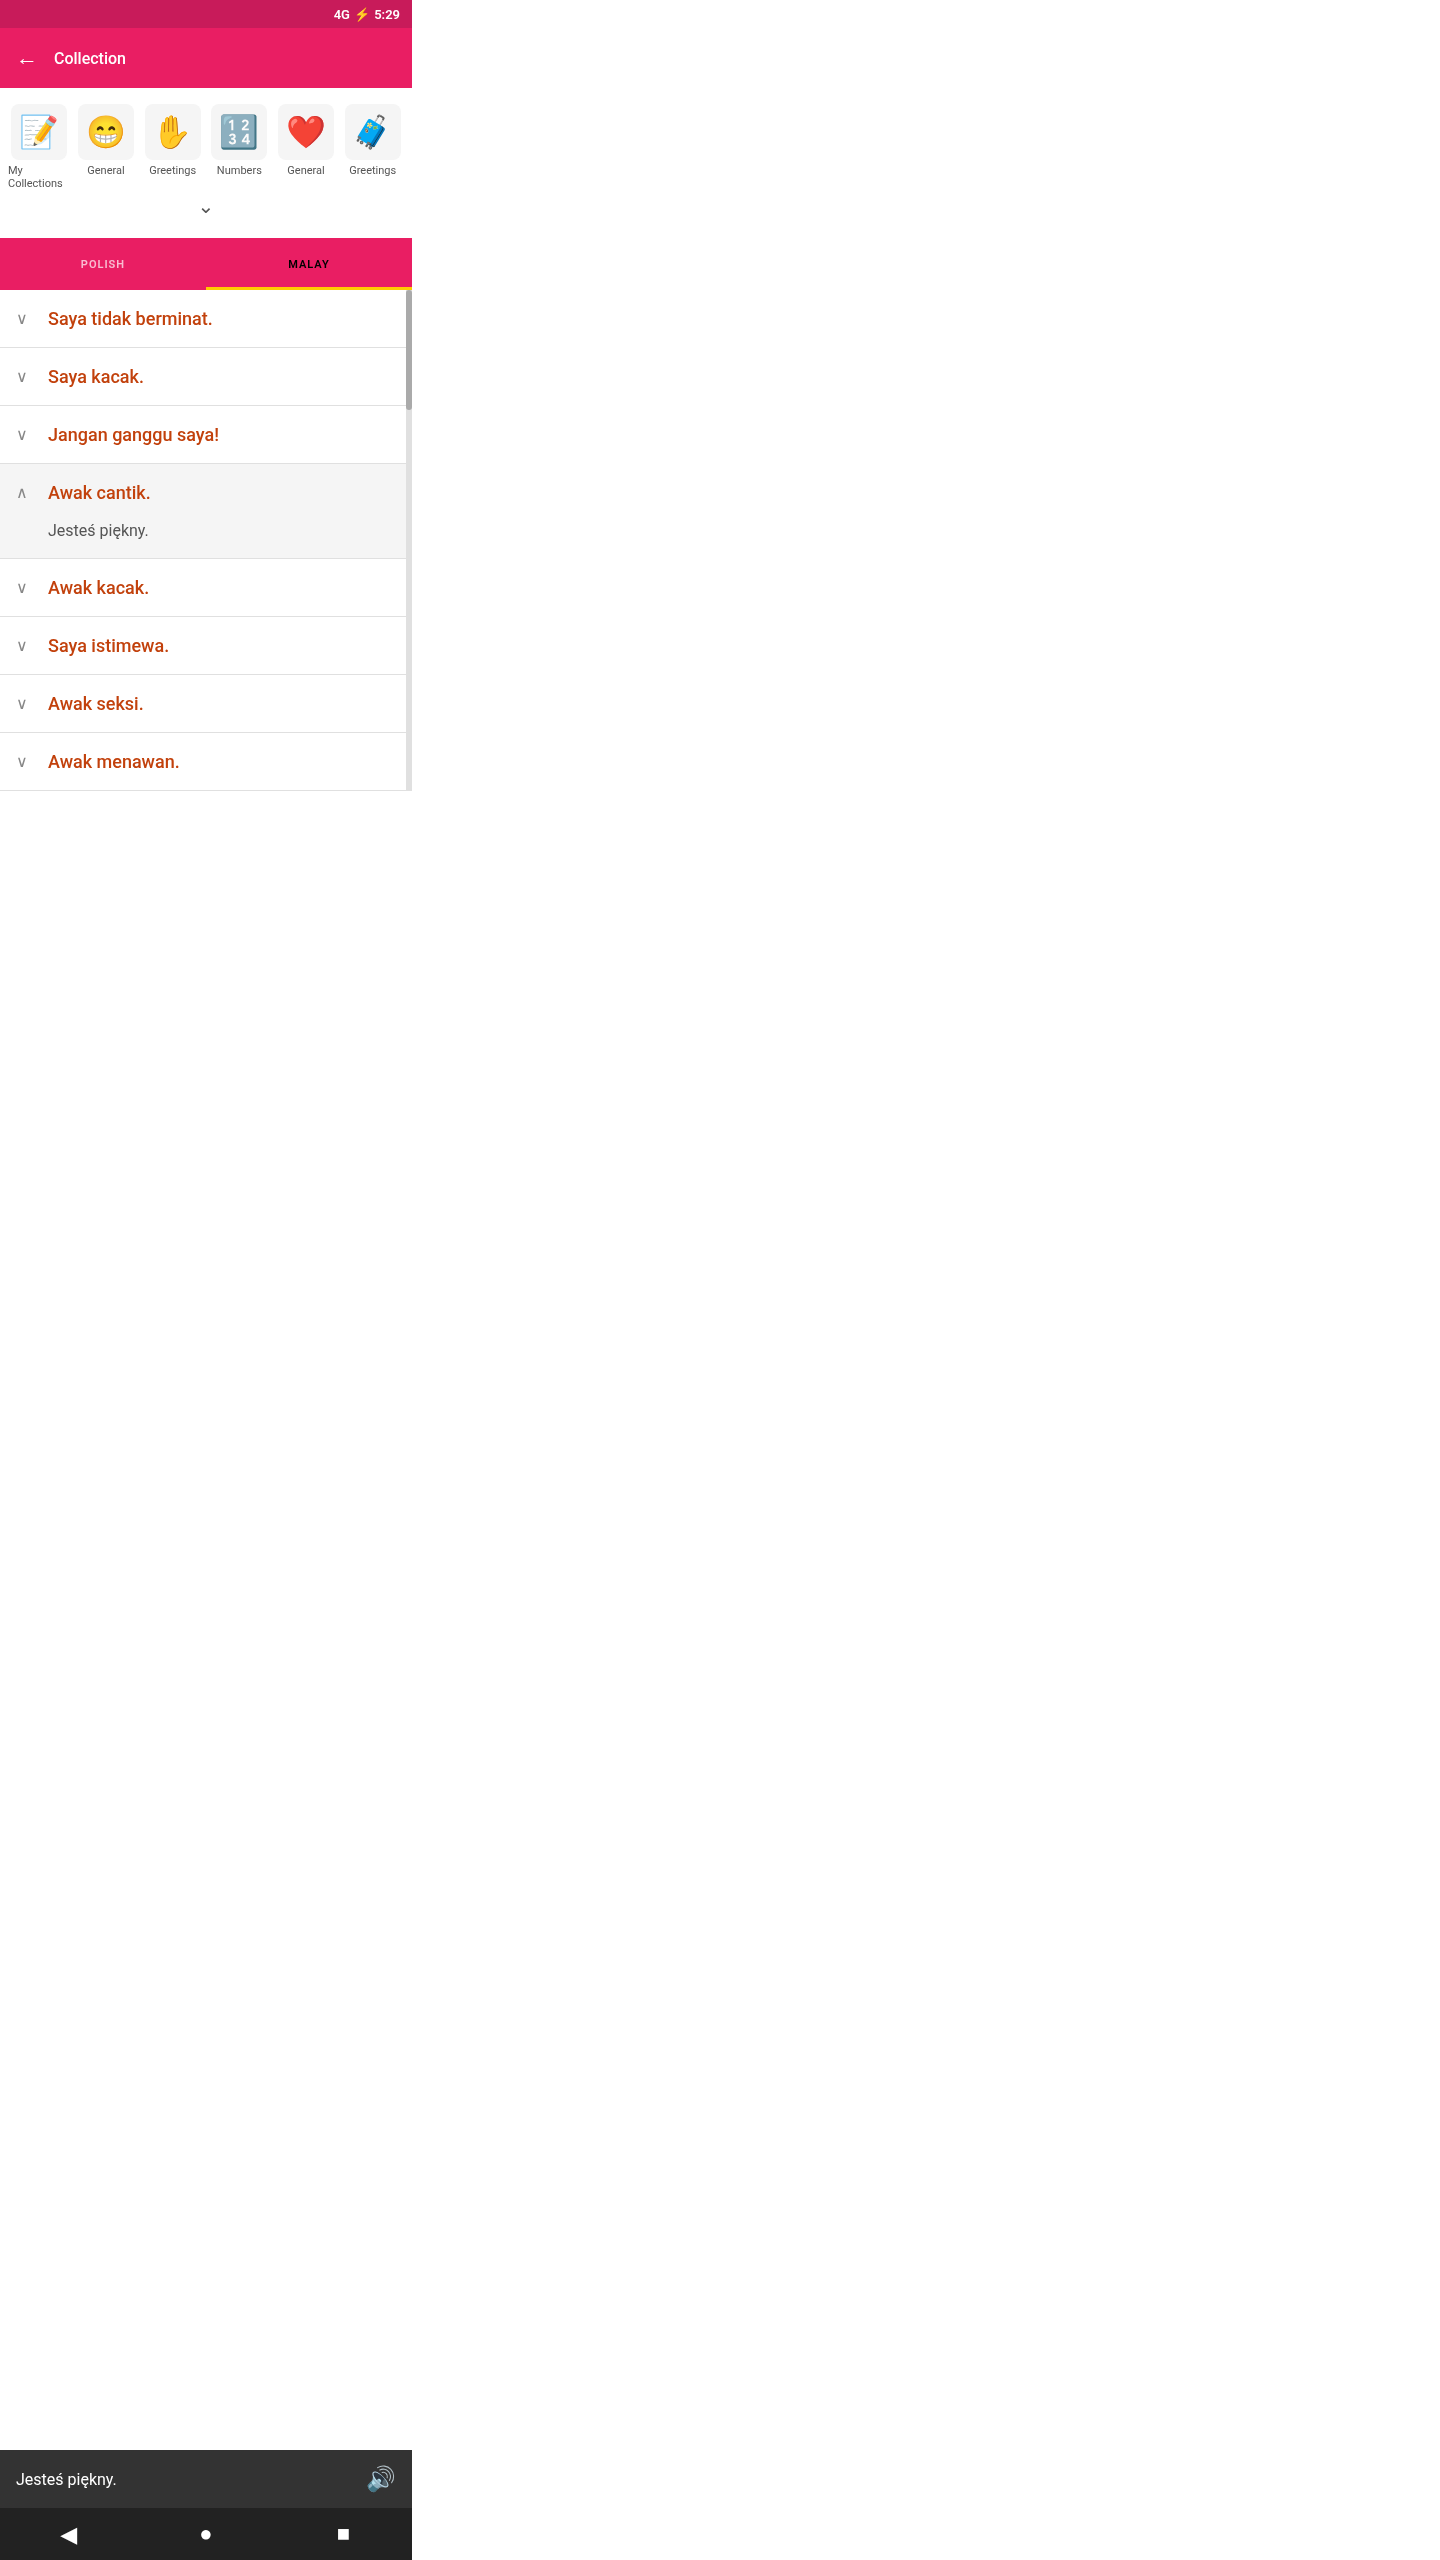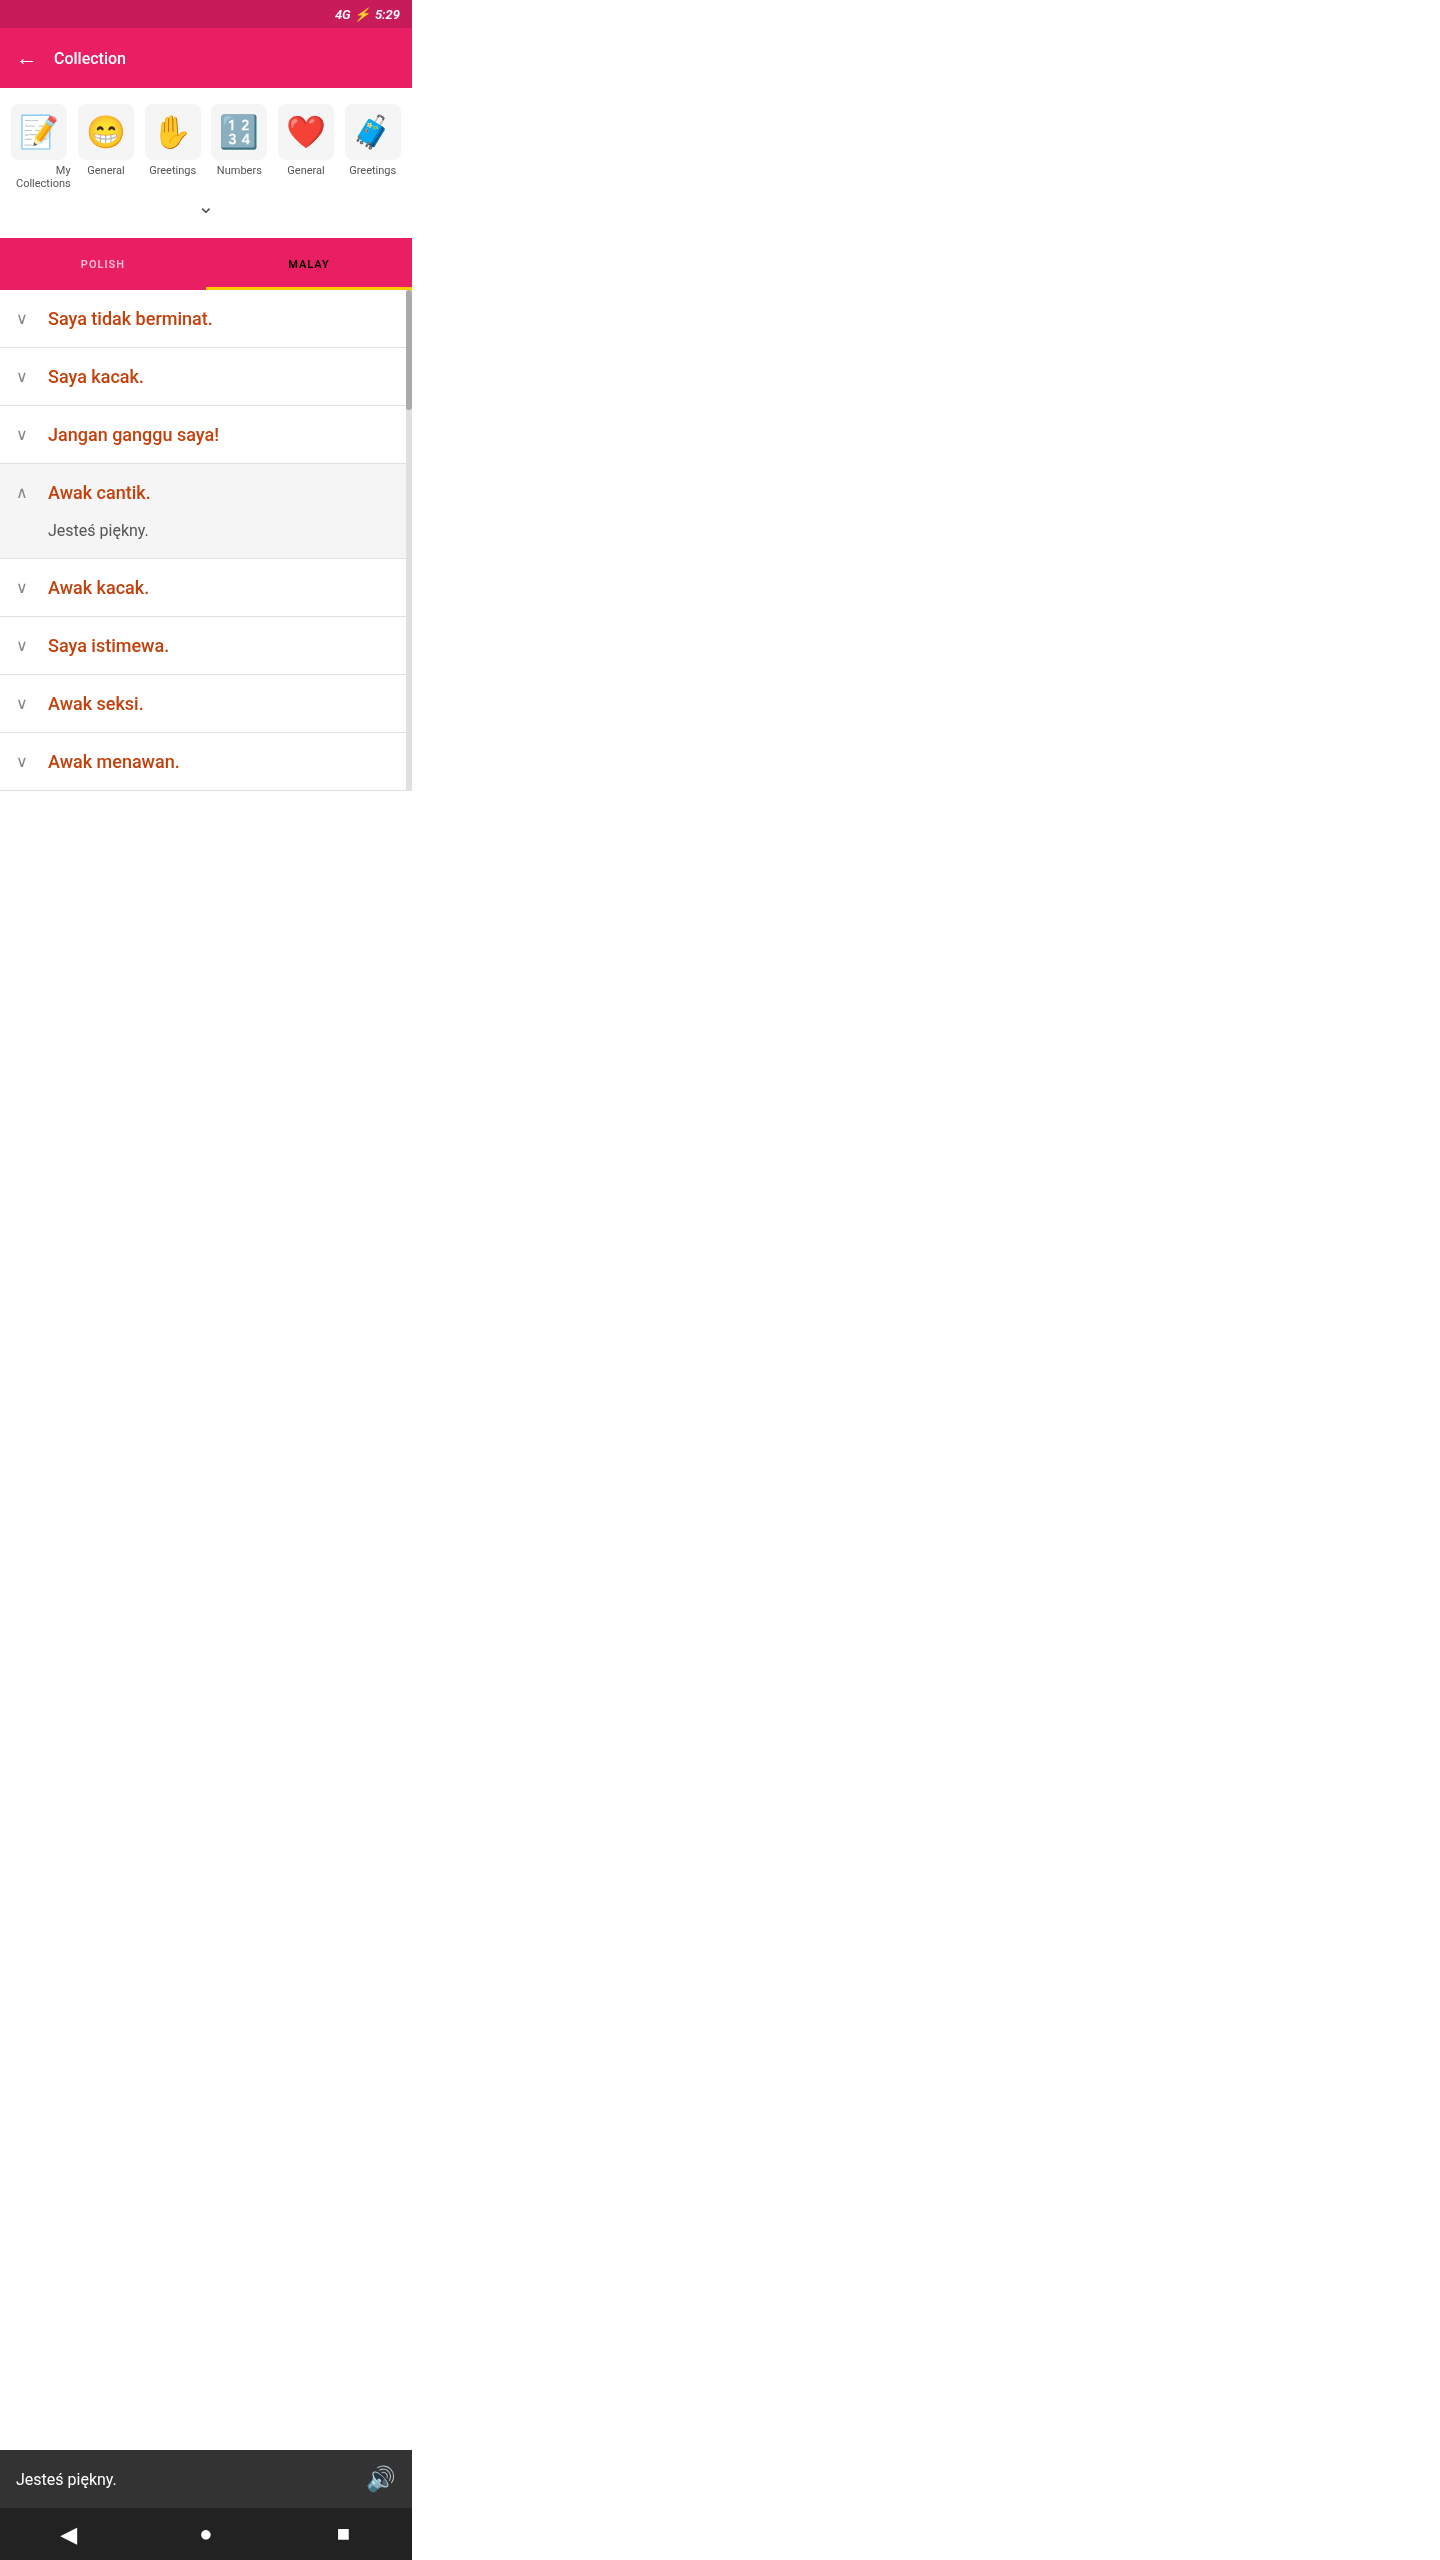--- a/index.html
+++ b/index.html
@@ -16,21 +16,20 @@
 
     
     .status-bar {
       background: #c81b5a;
       height: 28px;
       display: flex;
       align-items: center;
       justify-content: flex-end;
       padding: 14px 12px;
       gap: 6px;
-      font-style: italic;
     }
     .status-bar-text {
       color: white;
       font-size: 13px;
       font-weight: 600;
     }
     .status-icons {
       display: flex;
       align-items: center;
       gap: 4px;
@@ -81,21 +80,21 @@
       display: flex;
       align-items: center;
       justify-content: center;
       border-radius: 8px;
       background: #f5f5f5;
       overflow: hidden;
     }
     .category-label {
       font-size: 11px;
       color: #555;
-      text-align: right;
+      text-align: left;
       margin-top: 4px;
       line-height: 1.2;
       word-break: break-word;
       max-width: 64px;
     }
 
     
     .expand-row {
       display: flex;
       justify-content: center;

